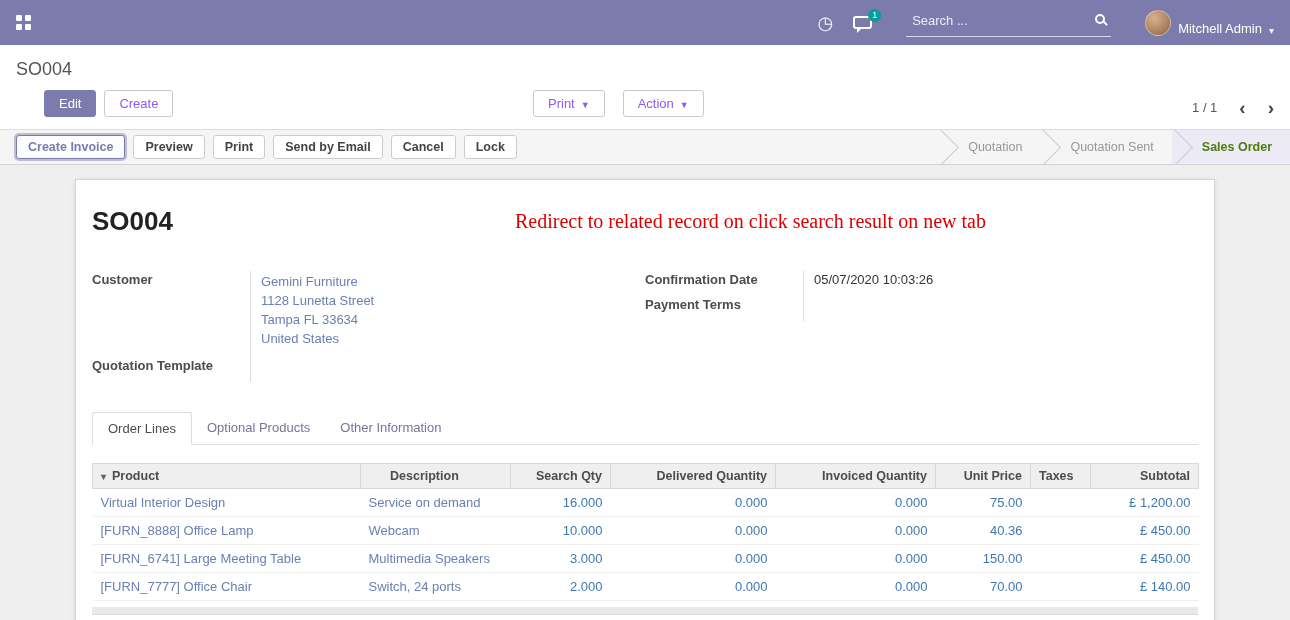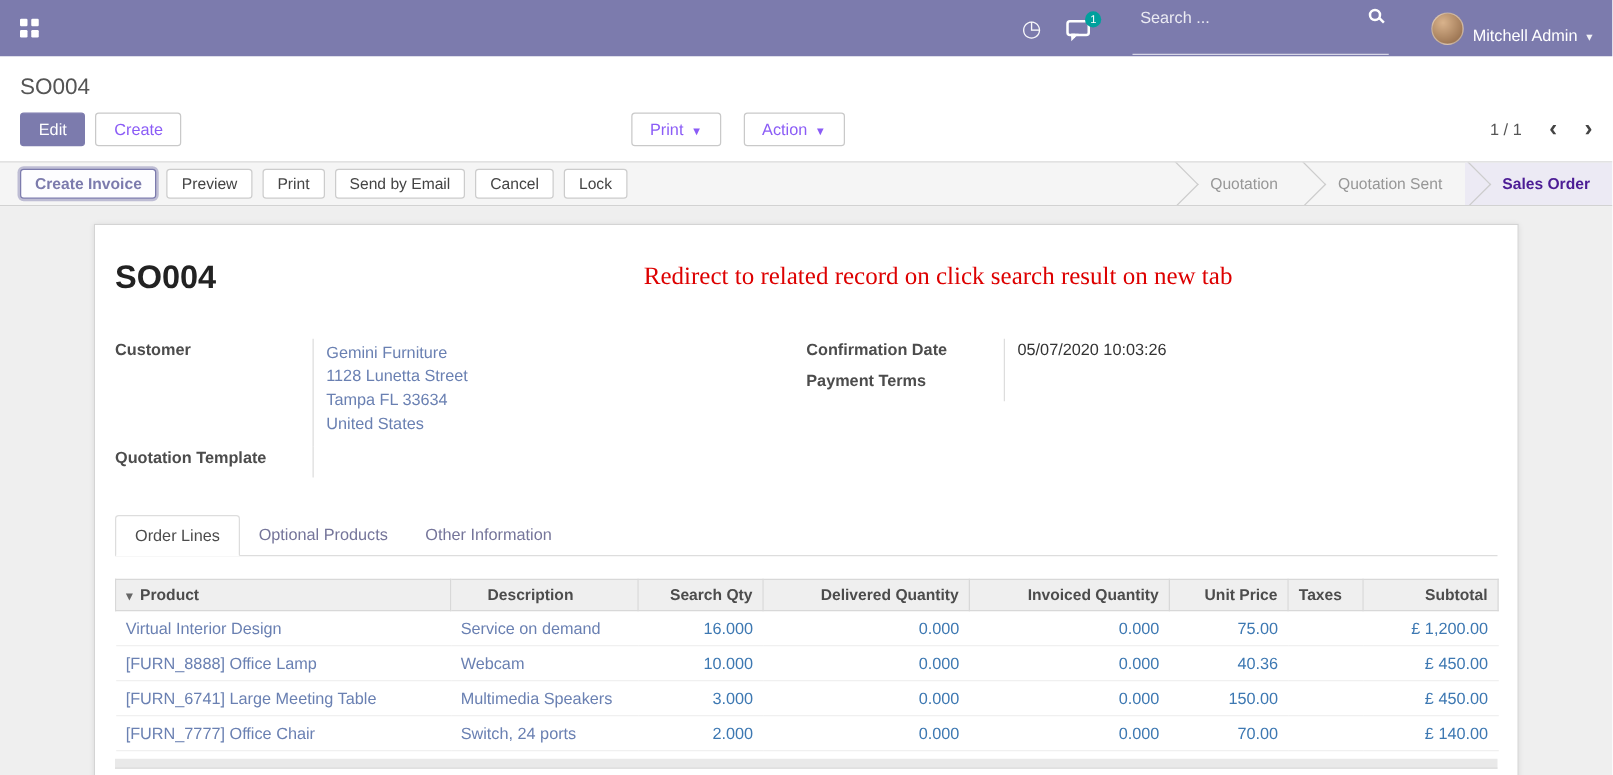--- a/index.html
+++ b/index.html
@@ -11,49 +11,49 @@
   .apps-icon { display:grid; grid-template-columns:repeat(2,6px); grid-gap:3px; cursor:pointer; }
   .apps-icon i { width:6px; height:6px; background:#fff; display:block; border-radius:1px; }
   .nav-spacer { flex:1; }
   .systray { display:flex; align-items:center; gap:20px; }
   .clock-icon { font-size:18px; line-height:1; cursor:pointer; opacity:.95; }
   .chat-wrap { position:relative; cursor:pointer; }
   .bubble { width:19px; height:13px; border:2px solid #fff; border-radius:3px; position:relative; }
   .bubble::after { content:""; position:absolute; left:2px; bottom:-6px; border:3px solid transparent; border-top-color:#fff; border-left-color:#fff; }
   .badge { position:absolute; top:-7px; right:-9px; min-width:13px; height:13px; border-radius:8px; background:#00a09d; color:#fff; font-size:9px; line-height:13px; text-align:center; padding:0 3px; }
   .searchbox { position:relative; margin:0 14px; }
-  .searchbox input { width:205px; background:transparent; border:none; border-bottom:1px solid rgba(255,255,255,.7); color:#fff; font-size:13px; padding:4px 24px 22px 6px; outline:none; font-family:"Liberation Sans", sans-serif; }
+  .searchbox input { width:205px; background:transparent; border:none; border-bottom:1px solid rgba(255,255,255,.7); color:#fff; font-size:13px; padding:4px 24px 8px 6px; outline:none; font-family:"Liberation Sans", sans-serif; }
   .searchbox input::placeholder { color:rgba(255,255,255,.85); }
   .mag { position:absolute; right:6px; top:5px; width:10px; height:10px; border:2px solid #fff; border-radius:50%; cursor:pointer; }
   .mag::after { content:""; position:absolute; width:6px; height:2px; background:#fff; right:-5px; bottom:-2px; transform:rotate(45deg); }
   .user { display:flex; align-items:flex-end; gap:7px; cursor:pointer; font-size:13px; }
   .avatar { width:26px; height:26px; border-radius:50%; background:radial-gradient(circle at 35% 30%, #d9b38c, #8a6342); border:1px solid rgba(255,255,255,.4); }
   .nav-caret { font-size:10px; opacity:.9; }
 
   
   .breadcrumb-row { padding:14px 16px 8px; }
   .bc-title { font-size:18px; color:#555; }
-  .control-row { display:flex; align-items:center; padding:2px 16px 12px; position:relative; }
+  .control-row { display:flex; align-items:flex-end; padding:2px 16px 12px; position:relative;margin-left:28px; }
   .btn { font-size:13px; padding:5px 14px; border:1px solid #c9c9c9; background:#fff; color:#8b5cf6; border-radius:3px; cursor:pointer; font-family:"Liberation Sans", sans-serif; }
   .btn + .btn { margin-left:8px; }
   .btn-primary { background:#7c7bad; border-color:#7c7bad; color:#fff; }
   .center-group { position:absolute; left:505px; display:flex; gap:10px; }
   .dd { font-size:9px; margin-left:6px; }
   .pager { margin-left:auto; display:flex; align-items:center; font-size:13px; color:#555; }
   .pager-arrow { margin-left:22px; font-size:19px; color:#444; cursor:pointer; line-height:1; font-weight:bold; }
 
   
   .statusbar { display:flex; align-items:center; height:36px; padding:0 0 0 16px; background:#f5f5f5; border-top:1px solid #dcdcdc; border-bottom:1px solid #d2d2d2; overflow:hidden; }
   .sb-buttons { display:flex; gap:8px; }
-  .sb-btn { padding:4px 11px; font-size:12.5px; background:#fff; border:1px solid #ccc; border-radius:3px; color:#444; cursor:pointer; font-family:"Liberation Sans", sans-serif; }
+  .sb-btn { padding:4px 11px; font-size:12.5px; background:#fff; border:1px solid #ccc; border-radius:3px; color:#444; cursor:pointer; font-family:"Liberation Sans", sans-serif;font-weight:bold; }
   .sb-primary { color:#7c7bad; border-color:#7c7bad; box-shadow:0 0 0 2px rgba(124,123,173,.45); font-weight:700; background:#fdfdff; }
   .pipeline { margin-left:auto; display:flex; align-self:stretch; overflow:hidden; }
   .step { display:flex; align-items:center; padding:0 18px 0 30px; font-size:12.5px; color:#979797; position:relative; cursor:pointer; }
   .step::before { content:""; position:absolute; left:-14px; top:50%; margin-top:-14px; width:28px; height:28px; border-top:1px solid #ccc; border-right:1px solid #ccc; transform:rotate(45deg); }
-  .step.active { color:#4c1d95; font-weight:700; background:#eceaf4; }
+  .step.active { color:#4d7c0f; font-weight:700; background:#eceaf4; }
 
   
   .main { background:#efefef; height:455px; overflow:hidden; }
   .sheet { width:1140px; margin:14px auto 0; background:#fff; border:1px solid #d4d4d4; box-shadow:0 1px 5px rgba(0,0,0,.10); padding:26px 16px 20px; min-height:560px; }
   .sheet-head { display:flex; align-items:center; margin-bottom:34px; }
   .sheet-head h1 { font-size:26px; color:#222; font-weight:700; }
   .annotation { flex:1; text-align:center; padding-left:130px; font-family:"Liberation Serif", serif; font-size:20px; color:#dd0000; }
 
   .o-group { display:flex; }
   .o-col { width:50%; }

